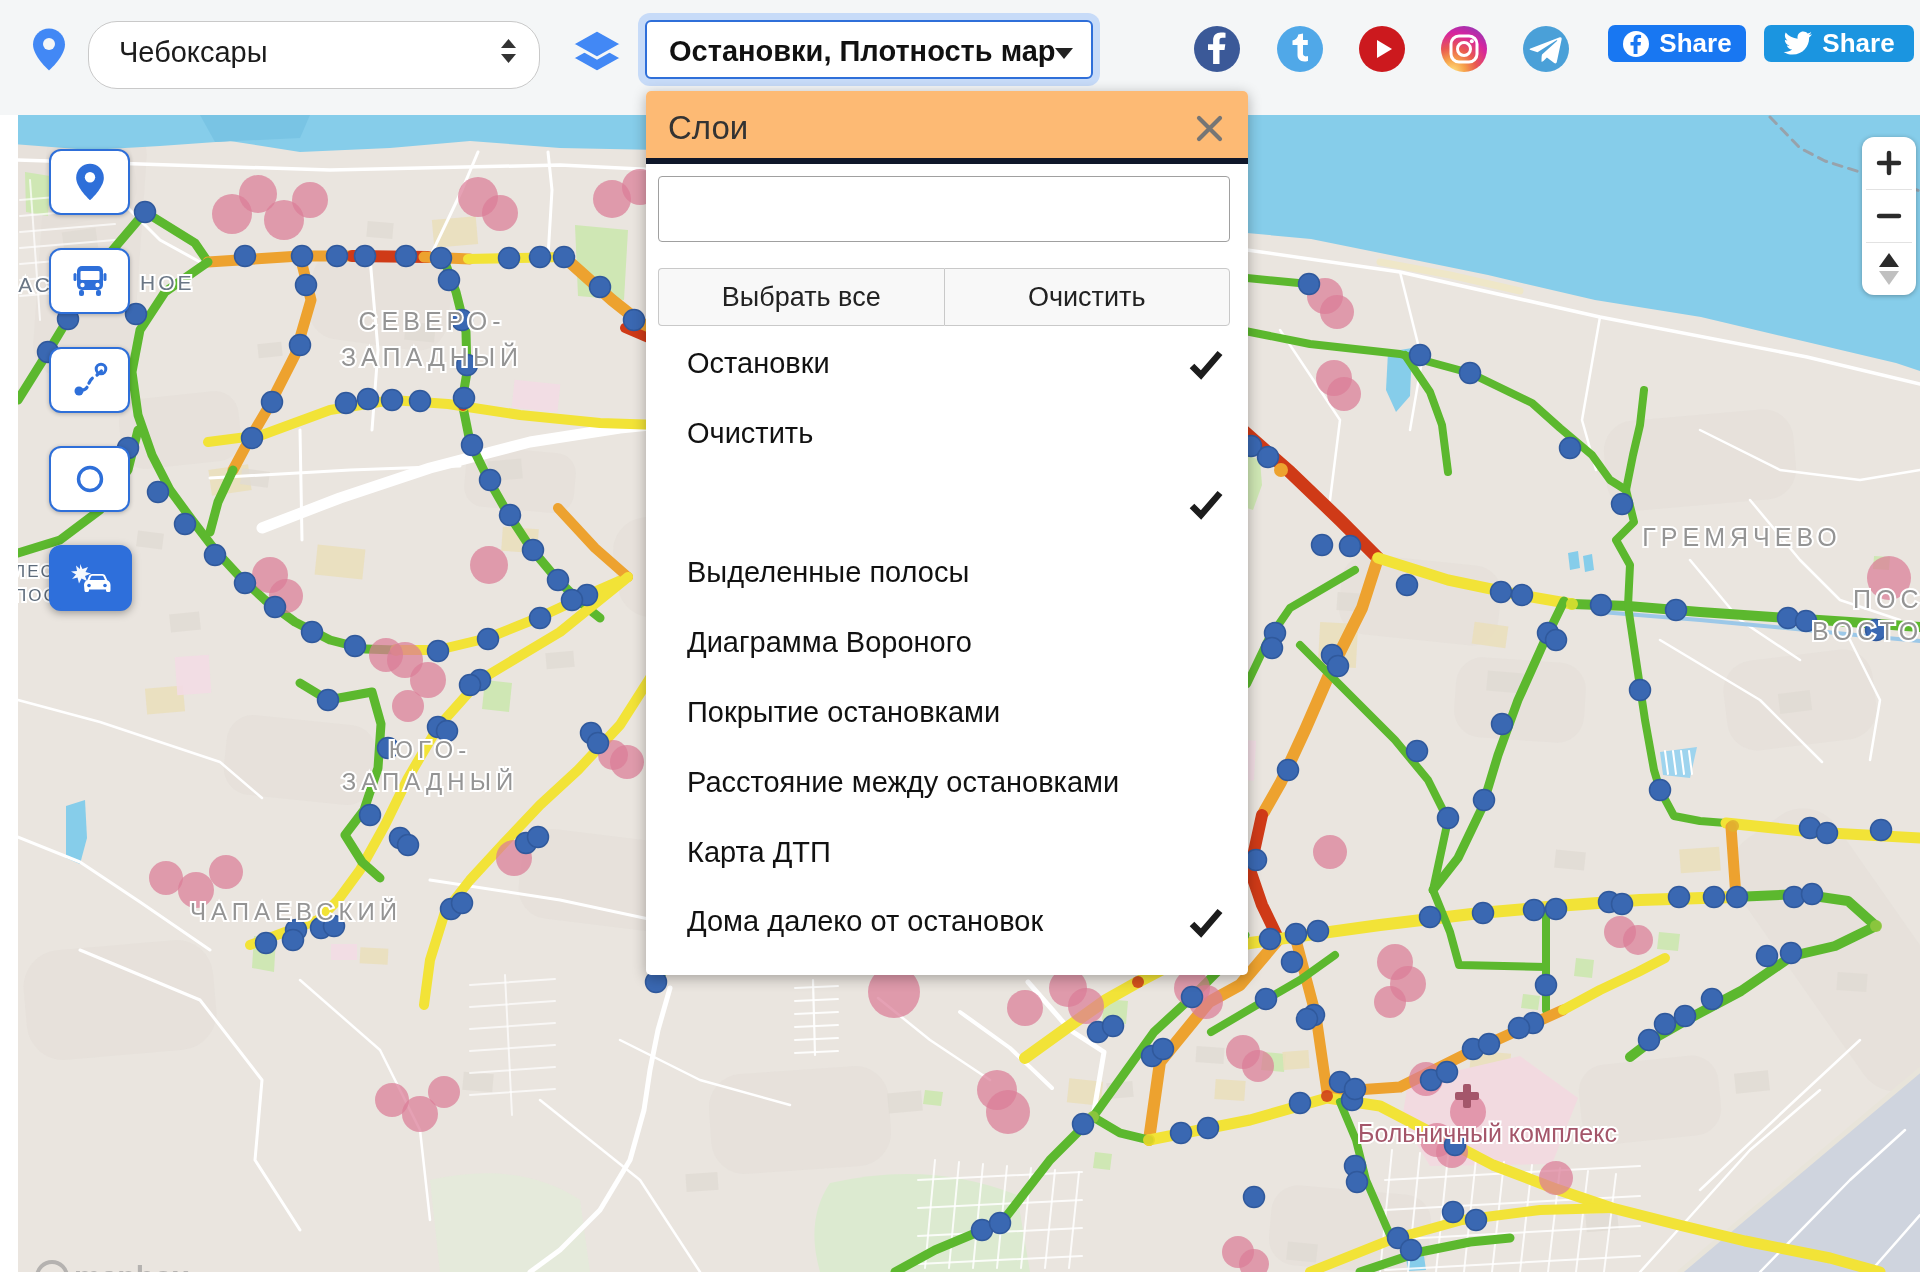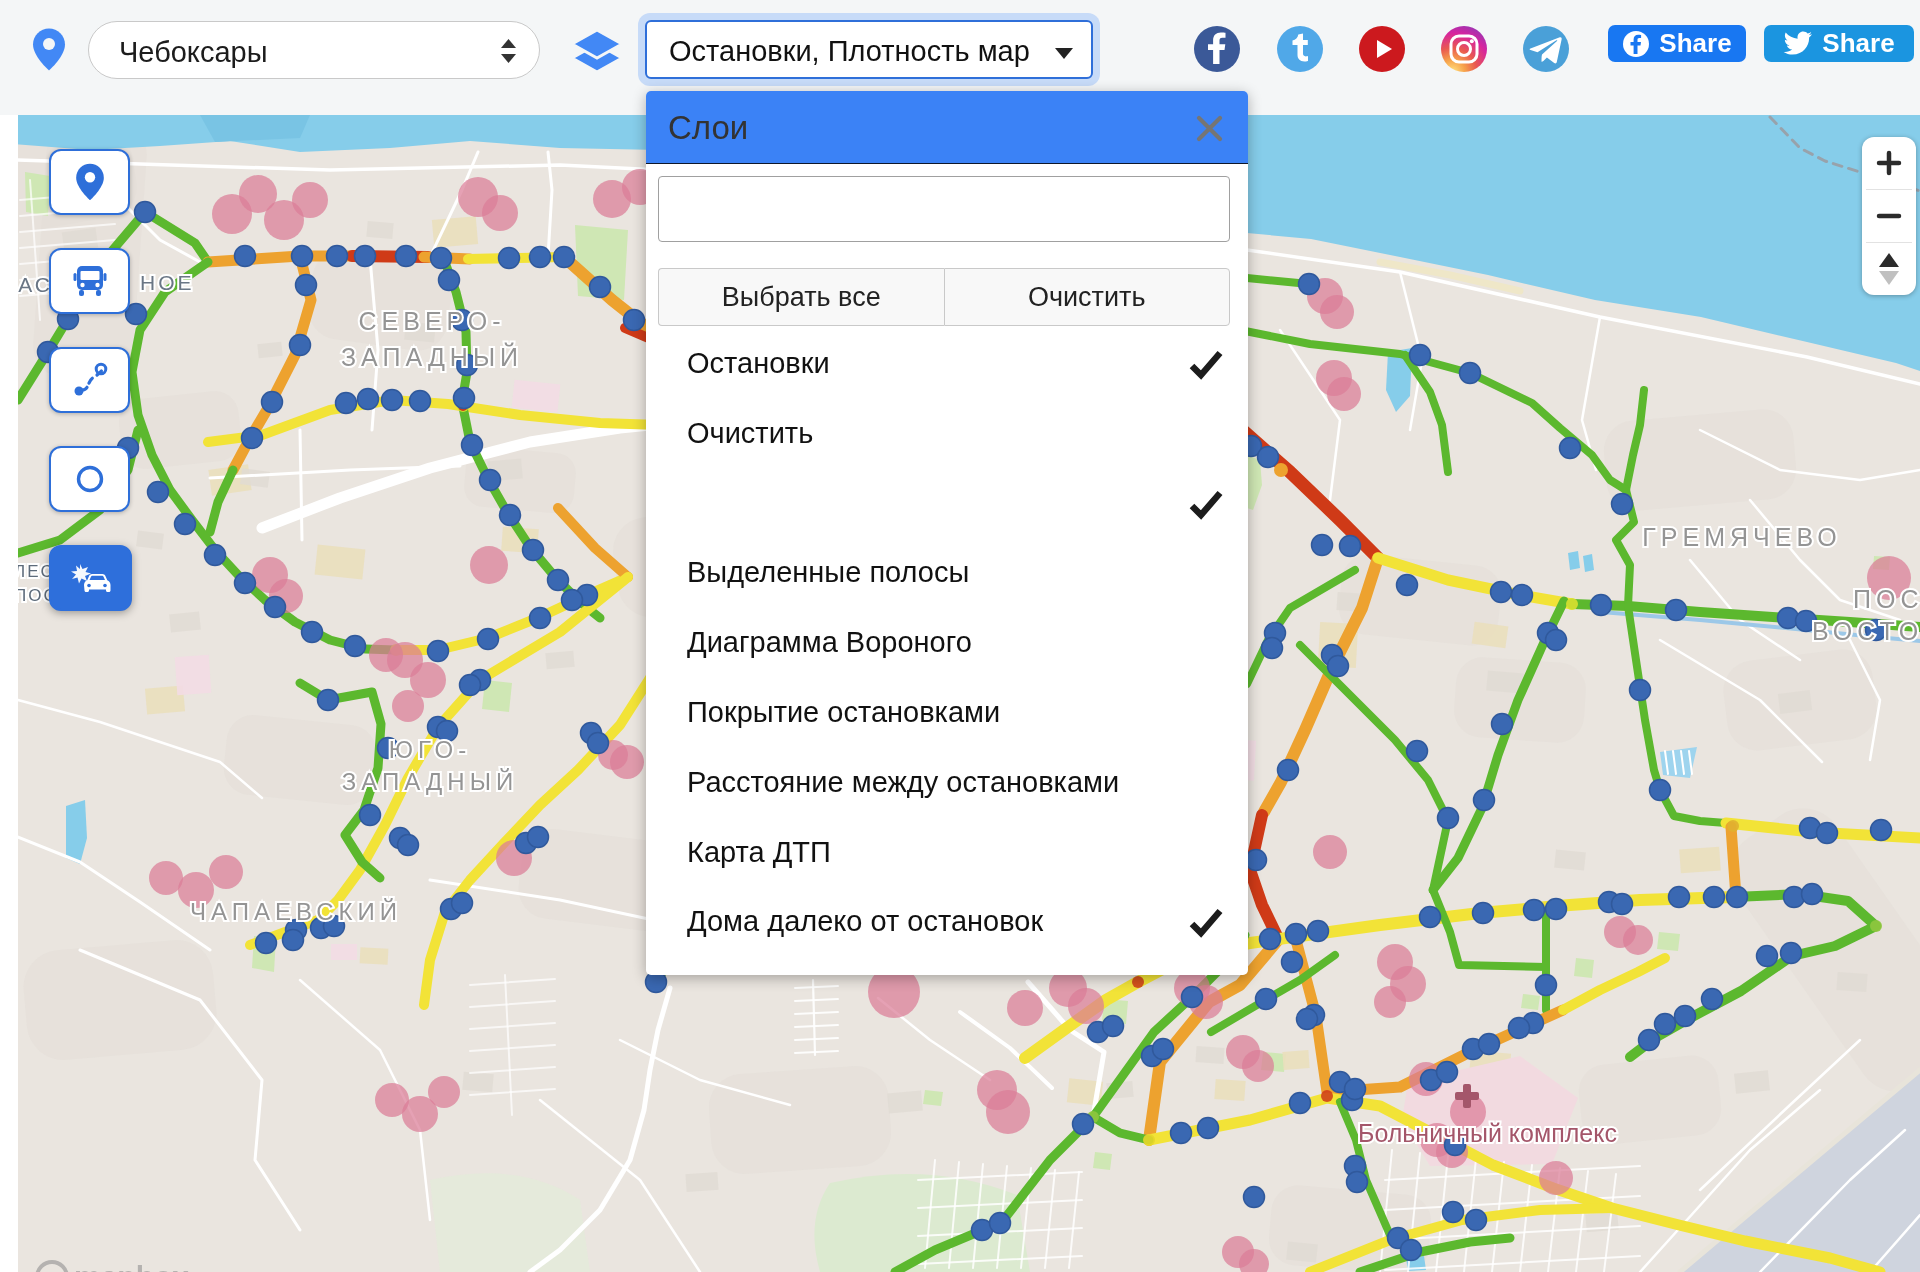--- a/index.html
+++ b/index.html
@@ -4,48 +4,48 @@
 <title>Карта</title>
 <style>
 * { margin:0; padding:0; box-sizing:border-box; }
 html,body { width:1920px; height:1272px; overflow:hidden;
   font-family:"Liberation Sans", sans-serif; background:#ffffff; }
 #stage { position:relative; width:1920px; height:1272px; }
 #mapsvg { position:absolute; left:0; top:0; }
 
 #hdr { position:absolute; left:0; top:0; width:1920px; height:115px; background:#f4f6f7; }
 #pin1 { position:absolute; left:32px; top:27px; }
-.sel1 { position:absolute; left:88px; top:21px; width:452px; height:58px; background:#fff;
+.sel1 { position:absolute; left:88px; top:21px; width:452px; height:68px; background:#fff;
   border:1px solid #c9c9c9; border-radius:29px; }
 .sel1 span { position:absolute; left:30px; top:14px; font-size:29px; color:#1c1c1c; }
 .sel2wrap { position:absolute; left:638px; top:13px; width:462px; height:73px;
   background:#c7dbf8; border-radius:12px; }
 .sel2 { position:absolute; left:7px; top:7px; width:448px; height:59px; background:#fff;
-  border:2px solid #2f6fd9; border-radius:6px; }
+  border:2px solid #2f6fd9; border-radius:6px;font-weight:bold; }
 .sel2 span { position:absolute; left:22px; top:13px; font-size:29px; color:#111; white-space:nowrap;
   overflow:hidden; max-width:390px; }
 .caret { position:absolute; right:18px; top:26px; width:0; height:0;
   border-left:9px solid transparent; border-right:9px solid transparent; border-top:11px solid #222; }
 .sicon { position:absolute; top:26px; width:46px; height:46px; border-radius:50%; }
 .btn { position:absolute; top:25px; height:37px; border-radius:7px; color:#fff;
   font-weight:bold; font-size:26px; display:flex; align-items:center; justify-content:center; gap:9px; }
 
 .sbtn { position:absolute; left:49px; width:81px; height:66px; background:#fff;
   border:2px solid #2e6fd9; border-radius:12px; box-shadow:0 1px 4px rgba(0,0,0,.25);
   display:flex; align-items:center; justify-content:center; }
 .sbtn.act { background:#2e6fdb; border-color:#2e6fdb; left:49px; width:83px; box-shadow:0 2px 8px rgba(0,0,0,.35); }
 
 #zctl { position:absolute; left:1862px; top:137px; width:54px; height:158px; background:#fff;
   border-radius:12px; box-shadow:0 1px 5px rgba(0,0,0,.3); }
 #zctl .zrow { width:54px; height:52px; display:flex; align-items:center; justify-content:center; }
 #zctl .sep { height:1px; background:#e2e2e2; margin:0 4px; }
 
 #panel { position:absolute; left:646px; top:91px; width:602px; height:884px; background:#fff;
   border-radius:5px; box-shadow:0 3px 14px rgba(0,0,0,.3); }
-#panel .phead { position:relative; height:73px; background:#3b82f6; border-bottom:1px solid #0f172a;
+#panel .phead { position:relative; height:73px; background:#fdba74; border-bottom:6px solid #0f172a;
   border-radius:5px 5px 0 0; }
 #panel .phead .ttl { position:absolute; left:22px; top:18px; font-size:33px; color:#333; }
 #panel .search { position:absolute; left:12px; top:85px; width:572px; height:66px;
   border:1px solid #a0a0a0; border-radius:4px; background:#fff; }
 #panel .bgroup { position:absolute; left:12px; top:177px; width:572px; height:58px; display:flex; }
 #panel .bgroup div { flex:1; background:#f8f8f8; border:1px solid #c9c9c9; font-size:27px; color:#222;
   display:flex; align-items:center; justify-content:center; }
 #panel .bgroup div:first-child { border-radius:4px 0 0 4px; border-right:none; }
 #panel .bgroup div:last-child { border-radius:0 4px 4px 0; }
 .litem { position:absolute; left:0; width:602px; height:70px; }

